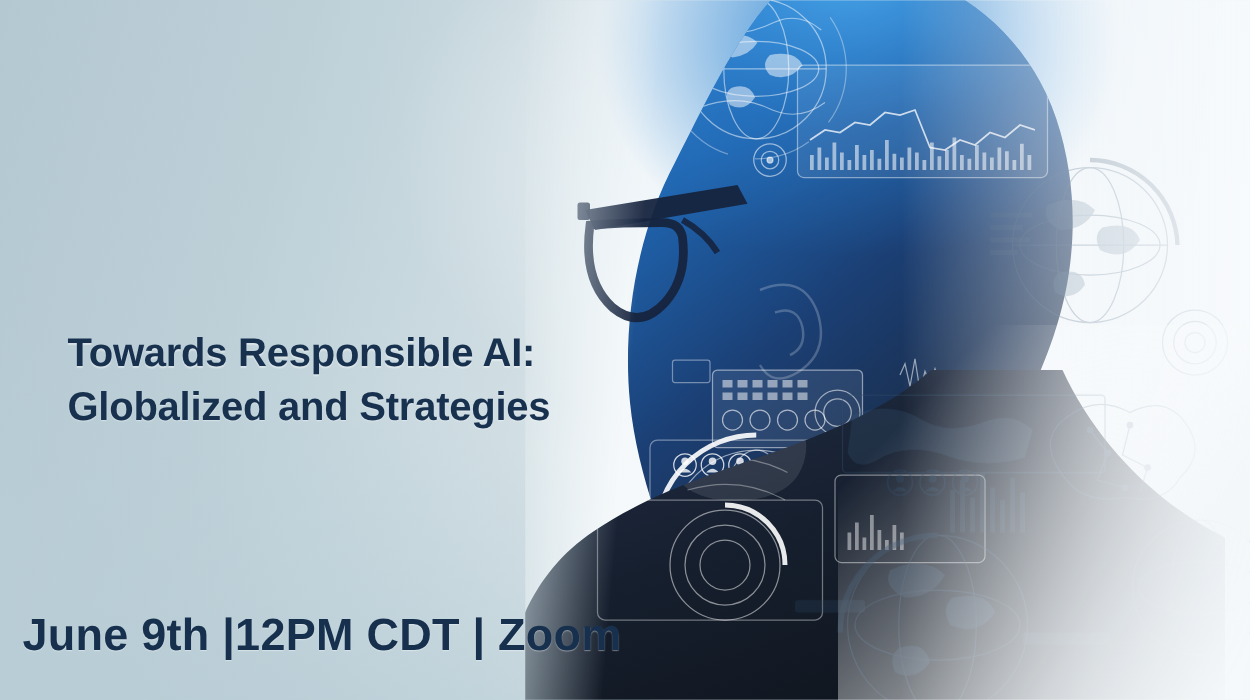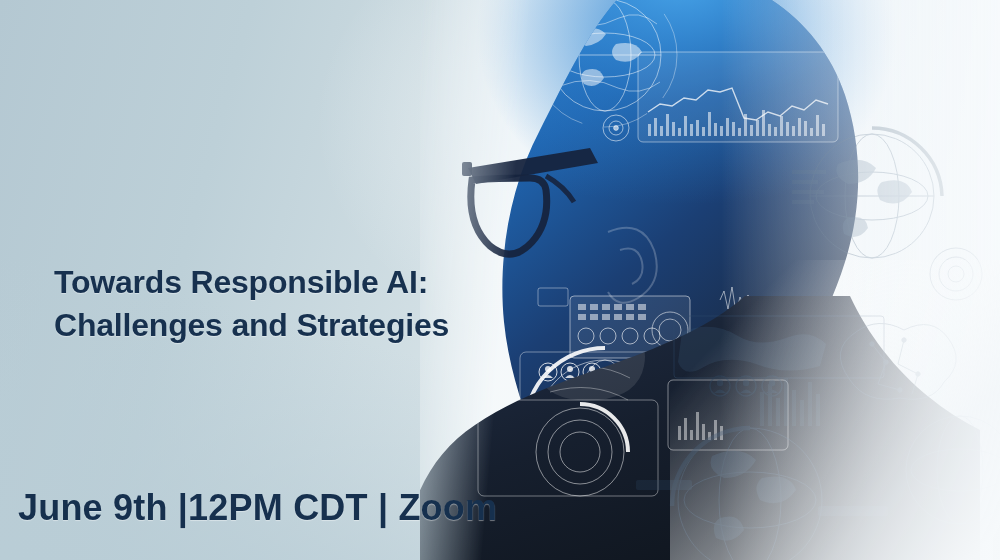--- a/index.html
+++ b/index.html
@@ -415,18 +415,18 @@
 
         <rect x="300" y="0" width="280" height="560" fill="url(#fadeRight)"></rect>
         <rect x="250" y="260" width="330" height="300" fill="url(#fadeBottomRight)"></rect>
       </svg>
     </div>
   </div>
 
 
   <h1 class="headline">
     <div>Towards Responsible AI:</div>
-    <div>Challenges and Strategies</div>
+    <div>Globalized and Strategies</div>
   </h1>
 
   <div class="details">June 9th  |12PM CDT  |  Zoom</div>
 
 </div>
 
 </body></html>

